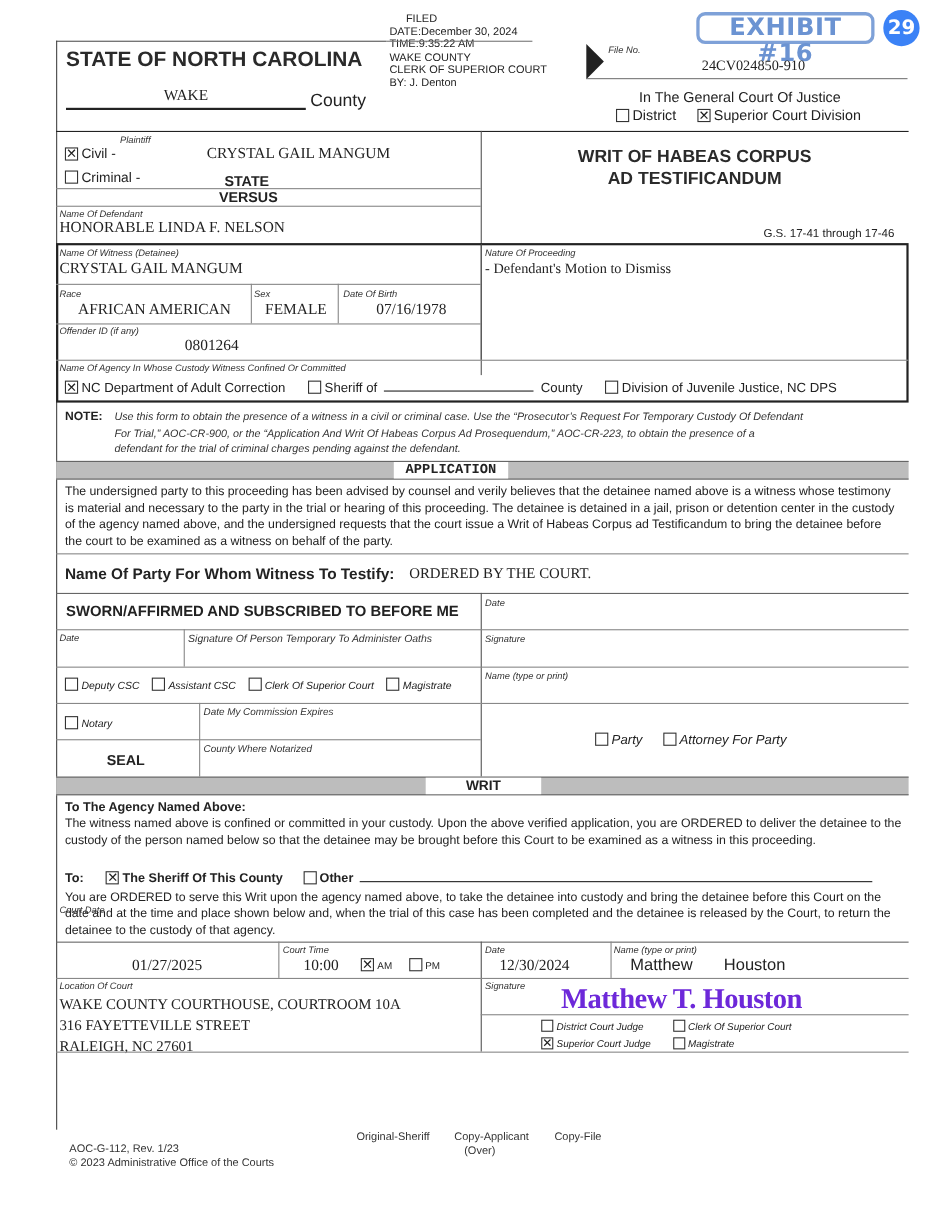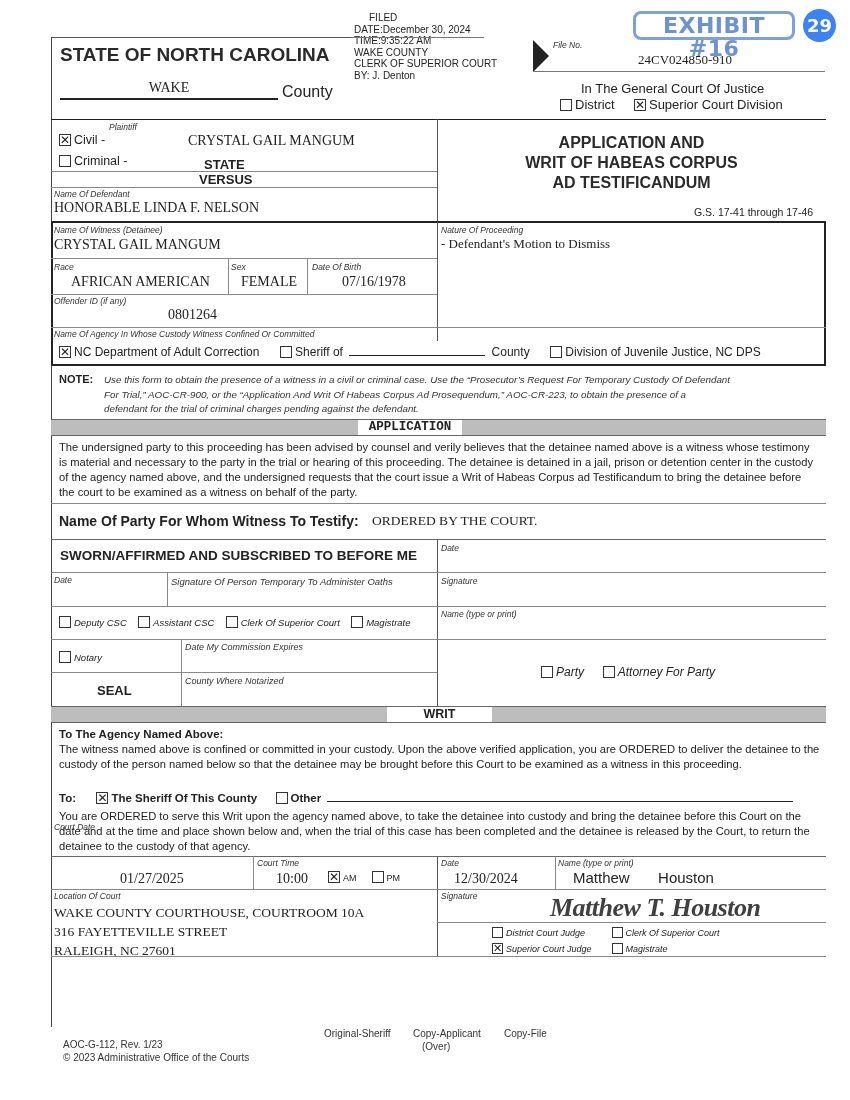--- a/index.html
+++ b/index.html
@@ -67,21 +67,20 @@
   <span class="cb"></span><span>Criminal -</span>
 </div>
 <div class="abs" style="left:204px; top:157px; font-size:13px; font-weight:bold;">STATE</div>
 <div class="hl" style="left:51px; top:171px; width:386px; border-color:#888;"></div>
 <div class="abs" style="left:199px; top:172px; font-size:13px; font-weight:bold;">VERSUS</div>
 <div class="hl" style="left:51px; top:187px; width:386px; border-color:#888;"></div>
 <div class="abs lbl" style="left:54px; top:189px;">Name Of Defendant</div>
 <div class="abs serif" style="left:54px; top:200px; font-size:14px;">HONORABLE LINDA F. NELSON</div>
 
 <div class="abs" style="left:437px; top:133px; width:389px; text-align:center; font-weight:bold; font-size:16px; line-height:20px; color:#2a2a2a;">
-  <div>APPLICATION AND</div>
   <div>WRIT OF HABEAS CORPUS</div>
   <div>AD TESTIFICANDUM</div>
 </div>
 <div class="abs" style="left:694px; top:206px; font-size:10.5px;">G.S. 17-41 through 17-46</div>
 
 <div class="abs" style="left:51px; top:221px; width:775px; height:145px; border:2.5px solid #222;"></div>
 <div class="vl" style="left:437px; top:222px; height:105px;"></div>
 <div class="abs lbl" style="left:54px; top:225px;">Name Of Witness (Detainee)</div>
 <div class="abs serif" style="left:54px; top:237px; font-size:14px;">CRYSTAL GAIL MANGUM</div>
 <div class="hl" style="left:51px; top:258px; width:386px; border-color:#888;"></div>
@@ -201,21 +200,21 @@
 <div class="hl" style="left:51px; top:889px; width:775px; border-color:#888;"></div>
 
 <div class="abs lbl" style="left:54px; top:891px;">Location Of Court</div>
 <div class="abs serif" style="left:54px; top:903px; font-size:13.5px; line-height:19px;">
   <div>WAKE COUNTY COURTHOUSE, COURTROOM 10A</div>
   <div>316 FAYETTEVILLE STREET</div>
   <div>RALEIGH, NC 27601</div>
 </div>
 
 <div class="abs lbl" style="left:441px; top:891px;">Signature</div>
-<div class="abs serif" style="left:510px; top:893px; font-size:26px; font-style:italic; color:#404040; font-weight:bold; letter-spacing:-0.5px;margin-left:40px;">Matthew T. Houston</div>
+<div class="abs serif" style="left:510px; top:893px; font-size:26px; color:#6d28d9; font-weight:bold; letter-spacing:-0.5px;">Matthew T. Houston</div>
 <div class="hl" style="left:437px; top:922px; width:389px; border-color:#888;"></div>
 <div class="abs" style="left:492px; top:925px; font-size:9px; font-style:italic; line-height:16px; white-space:nowrap;">
   <div>
     <span class="cb sm"></span><span style="display:inline-block; width:103px;">District Court Judge</span>
     <span class="cb sm"></span><span>Clerk Of Superior Court</span>
   </div>
   <div>
     <span class="cb sm checked"></span><span style="display:inline-block; width:103px;">Superior Court Judge</span>
     <span class="cb sm"></span><span>Magistrate</span>
   </div>

